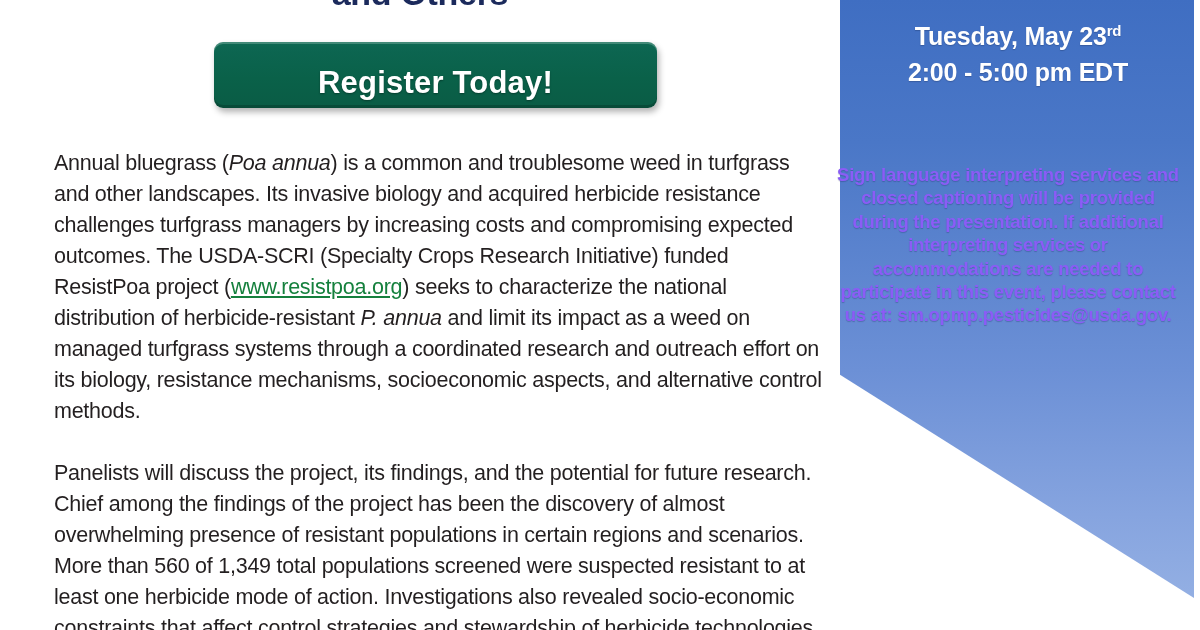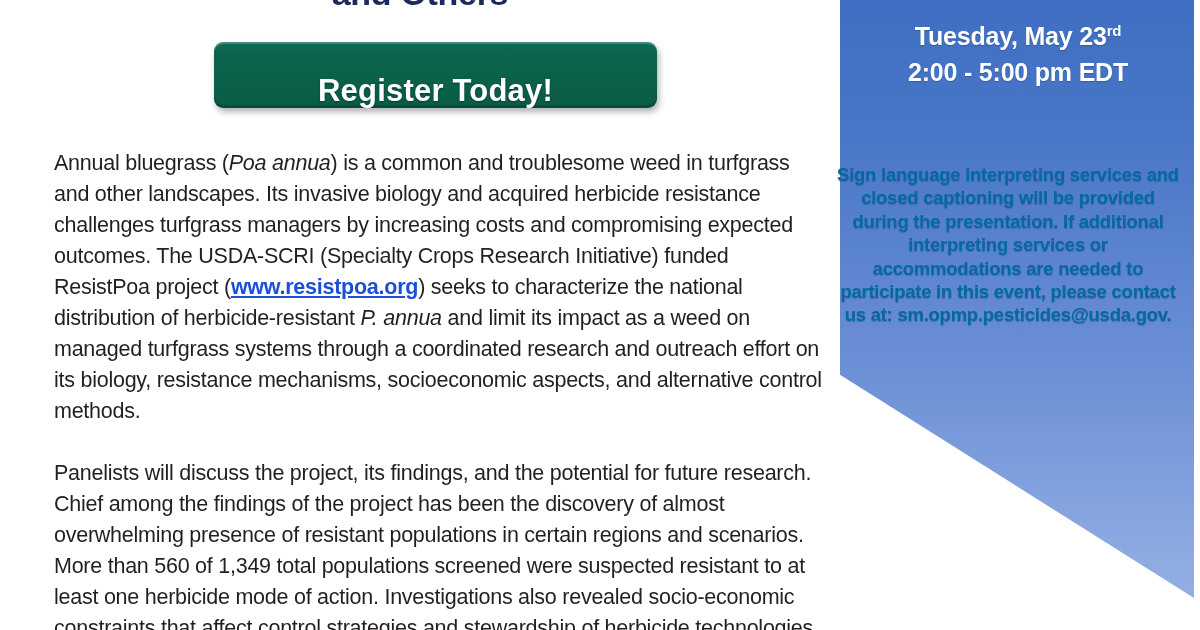--- a/index.html
+++ b/index.html
@@ -53,21 +53,21 @@
     font-size: 0.60em;
     vertical-align: super;
     line-height: 0;
   }
   .panel-note {
     position: absolute;
     left: 836px;
     top: 163px;
     width: 344px;
     text-align: center;
-    color: #0369a1;
+    color: #8b5cf6;
     font-family: "Liberation Sans", sans-serif;
     font-weight: bold;
     font-size: 18.5px;
     line-height: 23.4px;
     letter-spacing: -0.25px;
     text-shadow: 0 1px 1px rgba(30,50,95,0.30);
     z-index: 4;
   }
 
   
@@ -100,21 +100,21 @@
       inset 0 -3px 0 rgba(0,0,0,0.18),
       2px 4px 6px rgba(0,0,0,0.30);
     color: #ffffff;
     font-family: "Liberation Sans", sans-serif;
     font-weight: bold;
     font-size: 31px;
     letter-spacing: 0.2px;
     text-align: center;
     line-height: 66px;
     cursor: pointer;
-    padding: 16px;
+    padding: 8px;
     text-shadow: 0 1px 2px rgba(0,0,0,0.35);
     overflow: hidden;
     white-space: nowrap;
   }
 
   
   .body-copy {
     position: absolute;
     left: 54px;
     top: 148px;
@@ -125,23 +125,22 @@
     line-height: 31px;
     letter-spacing: -0.25px;
     text-align: left;
   }
   .body-copy p {
     margin: 0 0 31px 0;
   }
   .body-copy p:last-child { margin-bottom: 0; }
   .sci { font-style: italic; }
   .weblink {
-    color: #1d4ed8;
+    color: #15803d;
     text-decoration: underline;
-    font-weight: bold;
   }
 </style>
 </head>
 <body>
 
 <div id="flyer">
 
   <div class="blue-panel"></div>
 
   <div class="panel-date">

